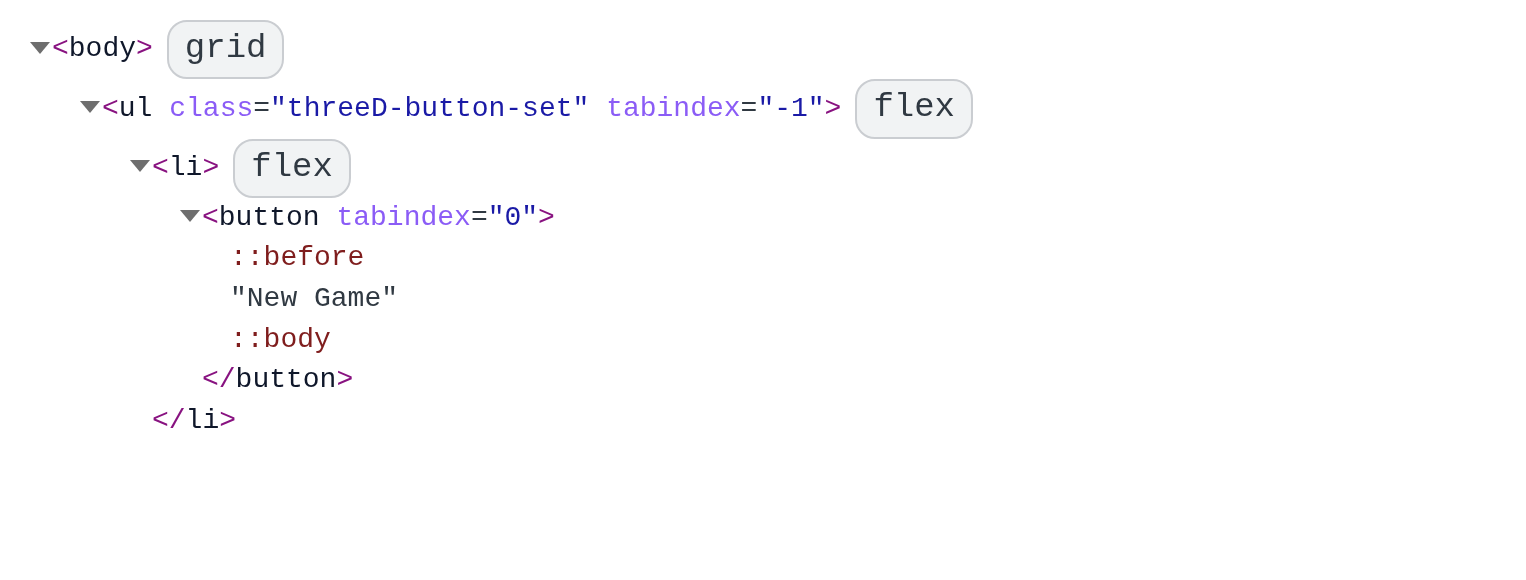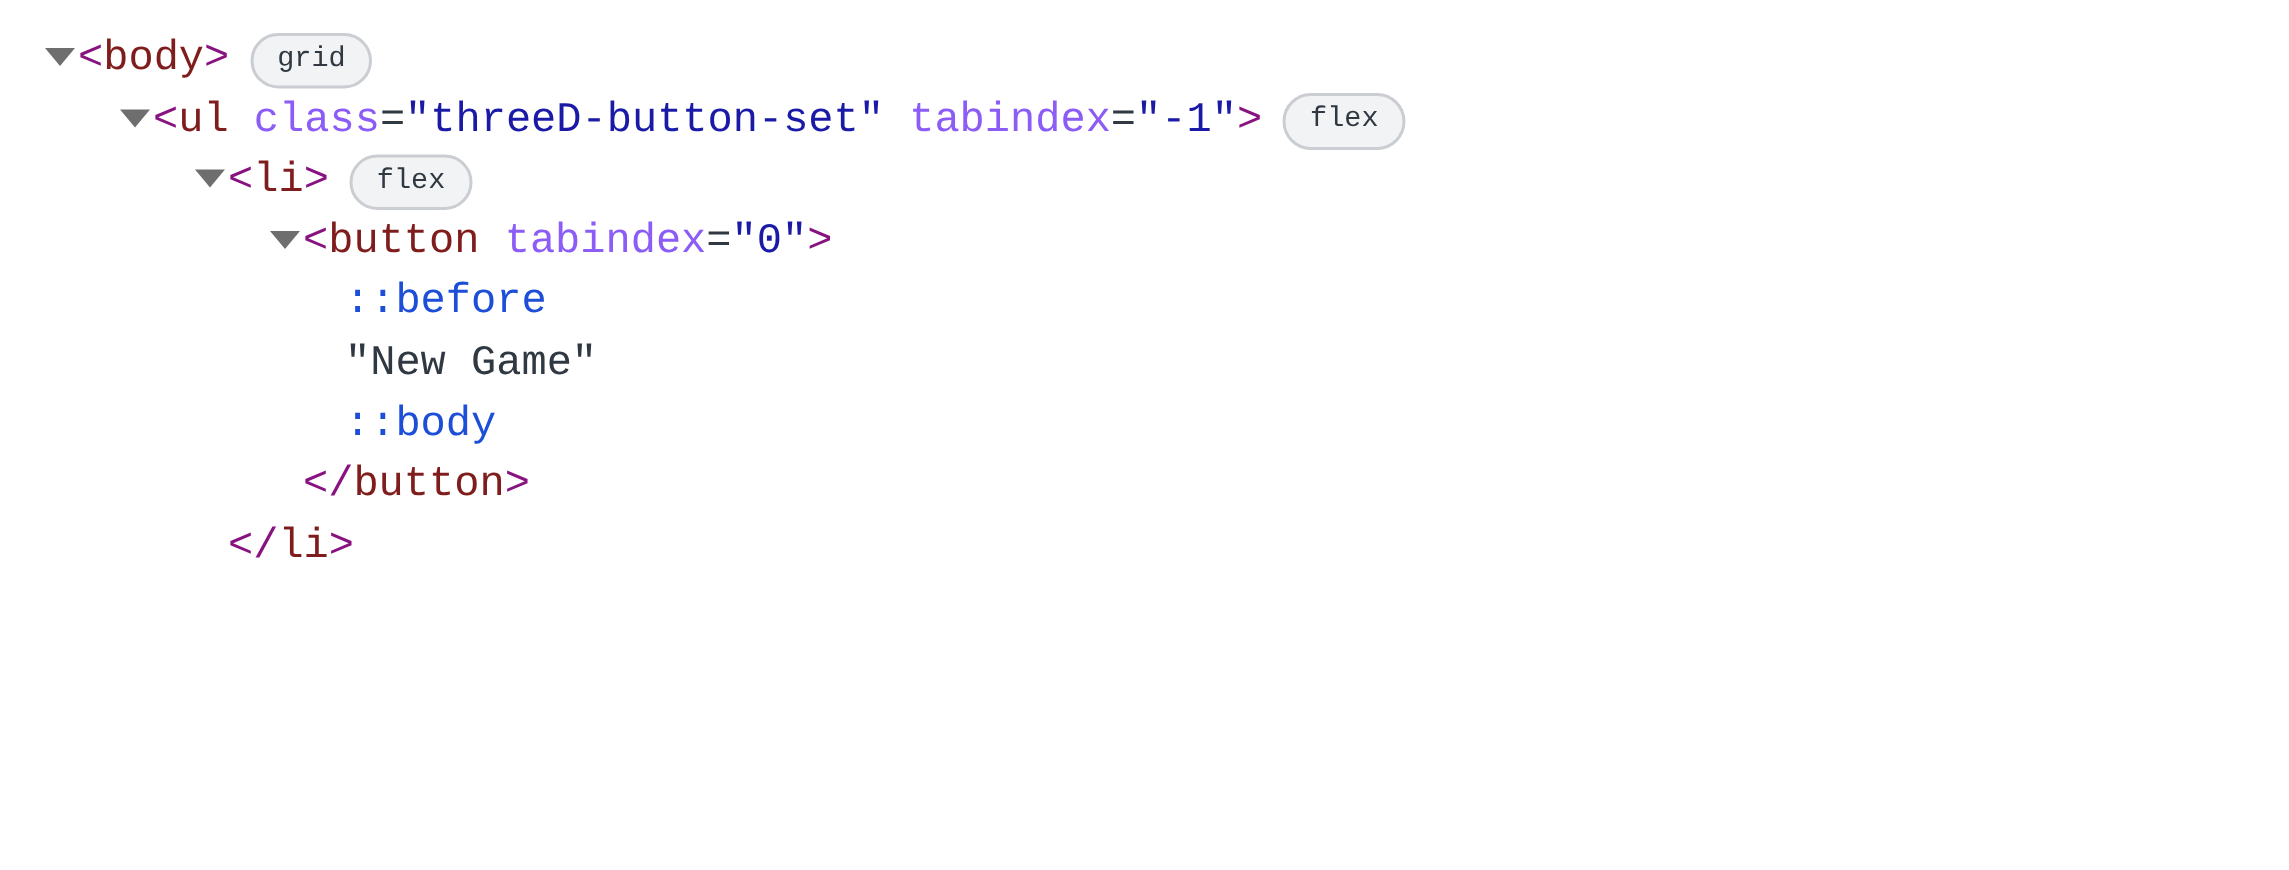--- a/index.html
+++ b/index.html
@@ -26,35 +26,35 @@
       margin-right: 2px;
       vertical-align: middle;
       position: relative;
       top: -2px;
     }
     .indent-1 { padding-left: 50px; }
     .indent-2 { padding-left: 100px; }
     .indent-3 { padding-left: 150px; }
     .indent-4 { padding-left: 200px; }
     .tag-punct { color: #881280; } 
-    .tag-name { color: #7f1d1d; }
+    .tag-name { color: #0f172a; }
     .attr-name { color: #8b5cf6; }
     .attr-eq { color: #303942; }
     .attr-value { color: #1a1aa6; }
-    .pseudo { color: #1d4ed8; }
+    .pseudo { color: #7f1d1d; }
     .text-content { color: #303942; }
     .badge {
       display: inline-flex;
       align-items: center;
       background: #f1f3f4;
       border: 2px solid #cacdd1;
       border-radius: 20px;
       padding: 2px 16px 4px;
       margin-left: 14px;
-      font-size: 19px;
+      font-size: 34px;
       color: #303942;
     }
   </style>
 </head>
 <body>
 
 <div class="row">
   <span class="arrow"></span><span class="tag-punct">&lt;</span><span class="tag-name">body</span><span class="tag-punct">&gt;</span>
   <span class="badge">grid</span>
 </div>

